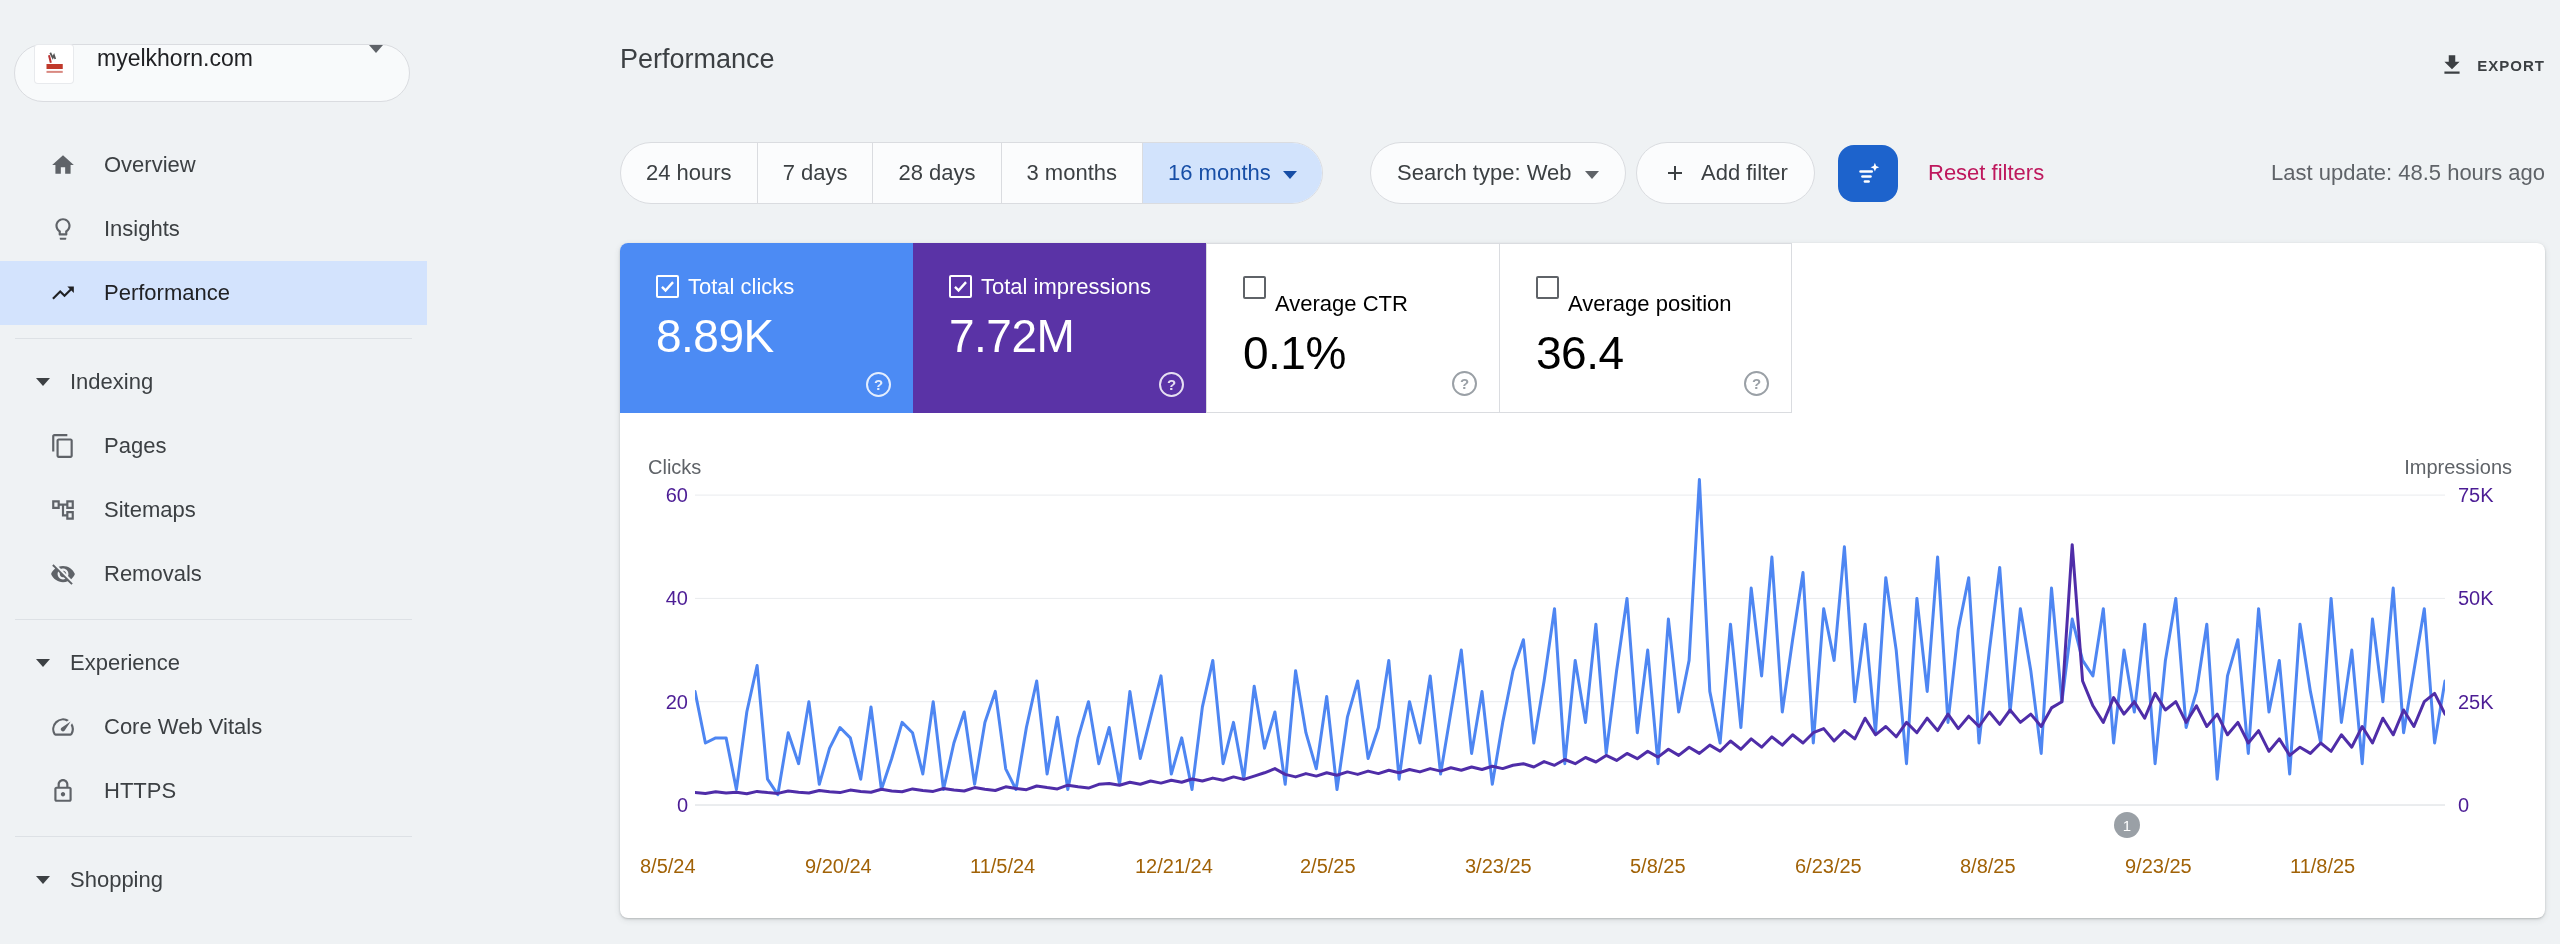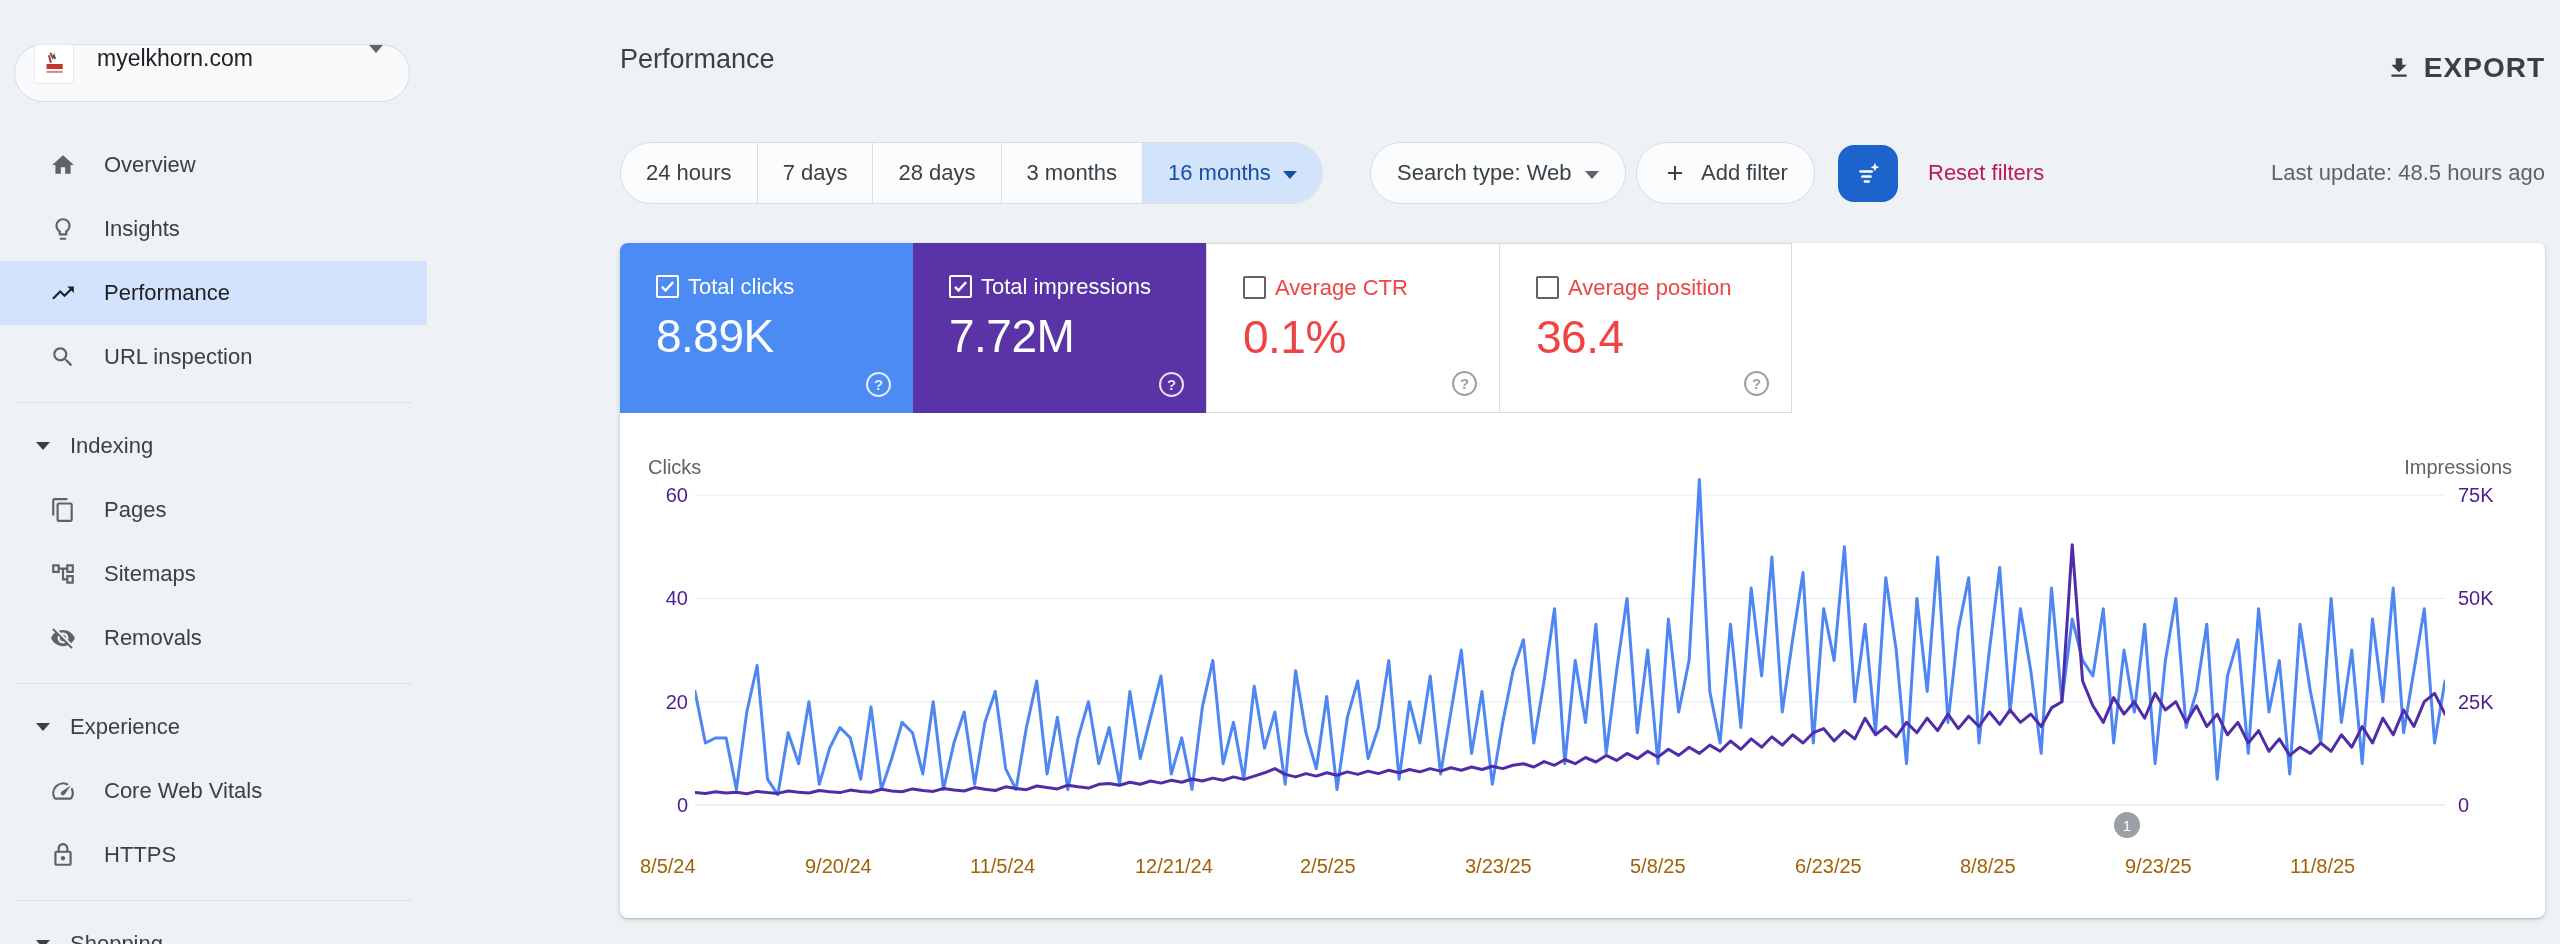--- a/index.html
+++ b/index.html
@@ -23,21 +23,21 @@
   .nav-item.active .nlabel{color:#202124;font-weight:500;}
   .side-div{height:1px;background:#dde1e5;margin:13px 15px 11px 15px;}
   .sec-head{height:64px;display:flex;align-items:center;padding-left:36px;cursor:pointer;}
   .sec-caret{width:0;height:0;border-left:7px solid transparent;border-right:7px solid transparent;
     border-top:8px solid #3c4043;}
   .sec-label{margin-left:20px;font-size:22px;color:#3c4043;}
   
   .page-title{position:absolute;left:620px;top:44px;font-size:27px;color:#3c4043;}
   .export-btn{position:absolute;right:15px;top:52px;display:flex;align-items:center;gap:12px;
     color:#3c4043;cursor:pointer;}
-  .export-btn .elabel{font-size:28px;font-weight:700;letter-spacing:1px;}
+  .export-btn .elabel{font-size:15px;font-weight:700;letter-spacing:1px;}
   
   .seg-ctl{position:absolute;left:620px;top:142px;height:62px;display:flex;border:1px solid #dadce0;
     border-radius:31px;overflow:hidden;background:#fbfcfd;box-sizing:border-box;}
   .seg{display:flex;align-items:center;padding:0 25px;font-size:22px;color:#3c4043;cursor:pointer;
     border-left:1px solid #dadce0;}
   .seg:first-child{border-left:none;}
   .seg.selected{background:#d2e3fc;color:#174ea6;gap:12px;}
   .seg.selected .caret{border-top-color:#174ea6;margin:3px 0 0 0;}
   .pill-btn{position:absolute;top:142px;height:62px;border:1px solid #dadce0;border-radius:31px;
     background:#fbfcfd;display:flex;align-items:center;padding:0 26px;font-size:22px;color:#3c4043;
@@ -50,21 +50,21 @@
     font-size:22px;color:#5f6368;}
   
   .card{position:absolute;left:620px;top:243px;width:1925px;height:675px;background:#fff;
     border-radius:8px;box-shadow:0 1px 2px rgba(60,64,67,.25),0 2px 6px rgba(60,64,67,.12);}
   .metric{position:absolute;top:0;width:293px;height:170px;box-sizing:border-box;cursor:pointer;}
   .metric .mlabel{position:absolute;left:68px;top:31px;font-size:22px;}
   .metric .mvalue{position:absolute;left:36px;top:66px;font-size:46px;letter-spacing:-0.5px;}
   .metric .cbx{position:absolute;left:36px;top:32px;width:19px;height:19px;border:2px solid;border-radius:2px;}
   .metric.on{color:#fff;}
   .metric.on .cbx{border-color:#fff;}
-  .metric.off .mlabel,.metric.off .mvalue{color:#ef4444;}
+  .metric.off .mlabel,.metric.off .mvalue{color:#000000;margin-top:16px;}
   .metric.off .cbx{border-color:#5f6368;}
   .metric.off{border-top:1px solid #dadce0;border-bottom:1px solid #dadce0;}
   .m0{left:0;border-top-left-radius:8px;}
   .m1{left:293px;padding-left:11px;}
   .m2{left:586px;border-left:1px solid #dadce0;}
   .m3{left:879px;border-left:1px solid #dadce0;border-right:1px solid #dadce0;}
   .help-ic{position:absolute;right:22px;bottom:16px;width:25px;height:25px;border:2px solid;border-radius:50%;
     box-sizing:border-box;display:flex;align-items:center;justify-content:center;
     font-size:15px;font-weight:700;cursor:pointer;}
   .metric.on .help-ic{color:rgba(255,255,255,.85);border-color:rgba(255,255,255,.85);}
@@ -113,26 +113,20 @@
         <svg class="nico" viewBox="0 0 24 24" fill="currentColor">
             <path d="M9 21c0 .55.45 1 1 1h4c.55 0 1-.45 1-1v-1H9v1zm3-19C8.14 2 5 5.14 5 9c0 2.38 1.19 4.47 3 5.74V17c0 .55.45 1 1 1h6c.55 0 1-.45 1-1v-2.26c1.81-1.27 3-3.36 3-5.74 0-3.86-3.14-7-7-7zm2.85 11.1l-.85.6V16h-4v-2.3l-.85-.6C7.8 12.16 7 10.63 7 9c0-2.76 2.24-5 5-5s5 2.24 5 5c0 1.63-.8 3.16-2.15 4.1z"></path>
           </svg>
         <span class="nlabel">Insights</span>
       </div>
       <div class="nav-item active">
         <svg class="nico" viewBox="0 0 24 24" fill="currentColor">
             <path d="M16 6l2.29 2.29-4.88 4.88-4-4L2 16.59 3.41 18l6-6 4 4 6.3-6.29L22 12V6z"></path>
           </svg>
         <span class="nlabel">Performance</span>
-      </div>
-      <div class="nav-item">
-        <svg class="nico" viewBox="0 0 24 24" fill="currentColor">
-            <path d="M15.5 14h-.79l-.28-.27C15.41 12.59 16 11.11 16 9.5 16 5.91 13.09 3 9.5 3S3 5.91 3 9.5 5.91 16 9.5 16c1.61 0 3.09-.59 4.23-1.57l.27.28v.79l5 4.99L20.49 19l-4.99-5zm-6 0C7.01 14 5 11.99 5 9.5S7.01 5 9.5 5 14 7.01 14 9.5 11.99 14 9.5 14z"></path>
-          </svg>
-        <span class="nlabel">URL inspection</span>
       </div>
 
       <div class="side-div"></div>
 
       <div class="sec-head">
         <span class="sec-caret"></span>
         <span class="sec-label">Indexing</span>
       </div>
       <div class="nav-item">
         <svg class="nico" viewBox="0 0 24 24" fill="currentColor">

